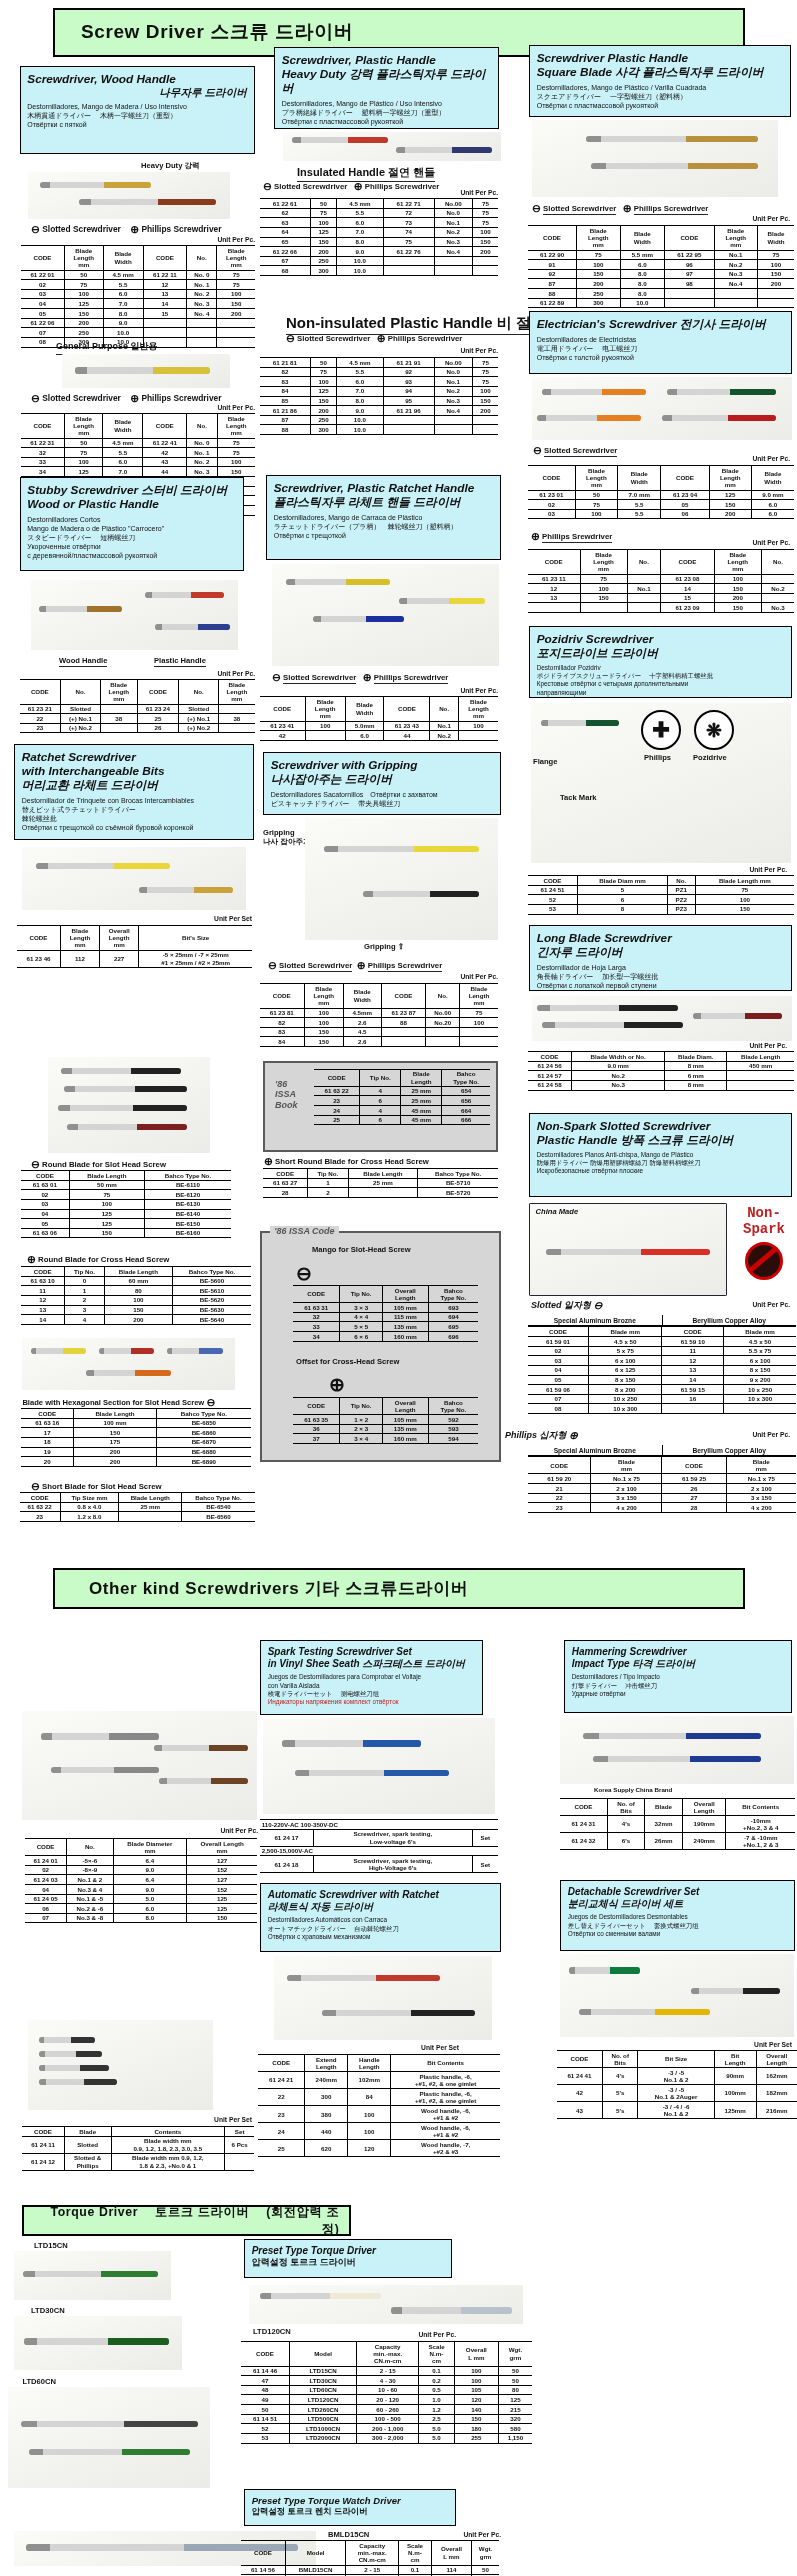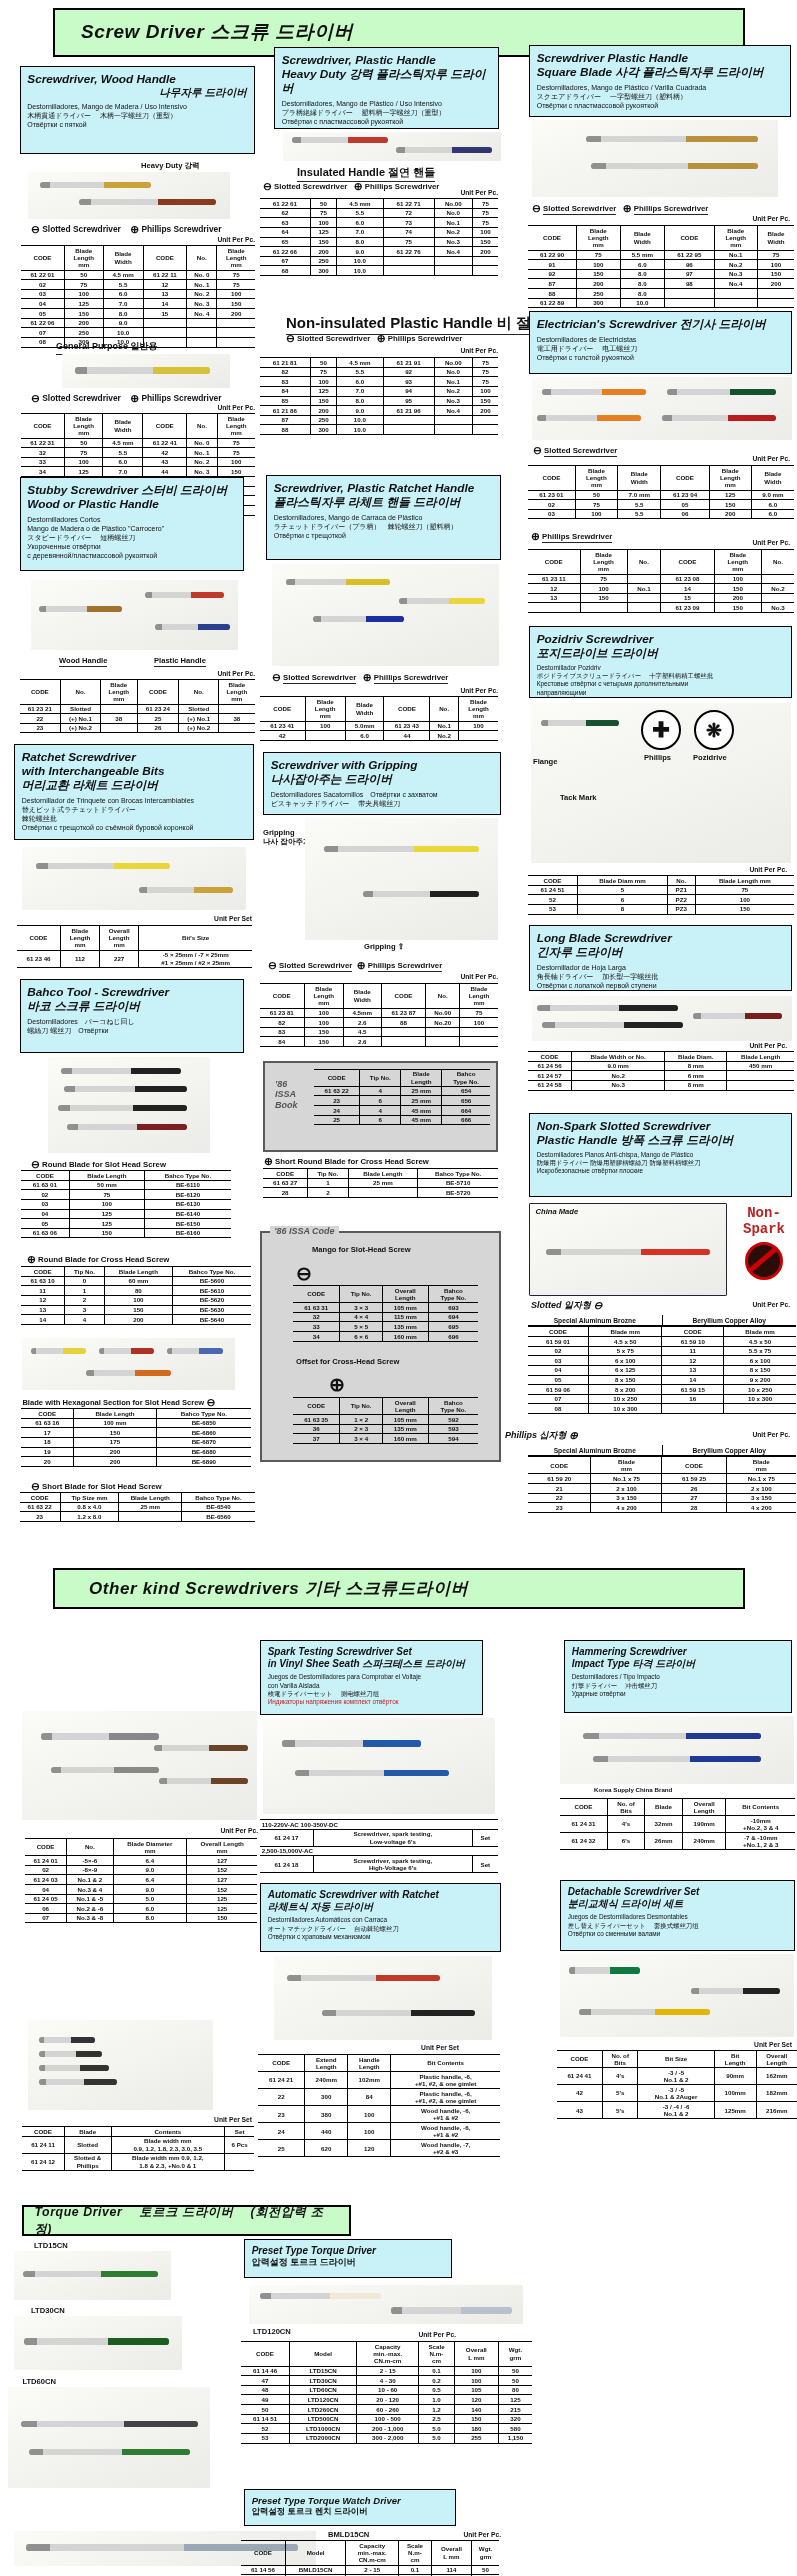--- a/index.html
+++ b/index.html
@@ -1,19 +1,19 @@
 <!DOCTYPE html>
 <html style="font-size:9px"><head>
 <meta charset="utf-8">
 <style>
   html,body{margin:0;padding:0;background:#e8e8e8;font-family:"Liberation Sans",sans-serif;}
   #page{position:relative;width:797px;height:2576px;background:#ffffff;color:#111;margin:0 auto;overflow:hidden;}
   .abs{position:absolute;}
   .ghdr{background:#c9fbc9;border:2.2px double #000;box-sizing:border-box;display:flex;align-items:center;}
-  .ghdr .t{font-size:19px;font-weight:bold;font-style:italic;padding:5.6px 26px;letter-spacing:0.6px;}
+  .ghdr .t{font-size:19px;font-weight:bold;padding:5.6px 26px;letter-spacing:0.6px;text-align:right;}
   .cyan{background:#c9f1f8;border:1.7px solid #000;box-sizing:border-box;padding:4.5px 6.7px;}
   .cyan .t{font-size:11.8px;font-weight:bold;font-style:italic;line-height:1.2;}
   .cyan .desc{font-size:7px;line-height:1.3;margin-top:3.9px;font-weight:normal;}
   .sub{font-size:8.4px;font-weight:bold;white-space:nowrap;}
   .sub .ul{border-bottom:1.7px solid #223;padding-bottom:0.6px;}
   .icn{font-size:10.6px;font-weight:bold;vertical-align:-1.1px;}
   .unit{font-size:6.7px;font-weight:bold;text-align:right;}
   .lbl{font-size:7.6px;font-weight:bold;}
   .ul2{border-bottom:1.7px solid #223;padding-bottom:0.6px;}
   table{border-collapse:collapse;width:100%;font-size:6.2px;font-weight:bold;border-top:1.1px solid #000;border-bottom:1.1px solid #000;}
@@ -318,27 +318,20 @@
           <tr>
             <td>61 23 46</td>
             <td>112</td>
             <td>227</td>
             <td>-5 × 25mm / -7 × 25mm<br>#1 × 25mm / #2 × 25mm</td>
           </tr>
         </tbody>
       </table>
  </div>
 
- <div class="abs cyan" style="left:19.6px;top:979px;width:224px;height:74px">
-   <div class="t">Bahco Tool -  Screwdriver<br>바코 스크류 드라이버</div>
-   <div class="desc">
-     <div>Destornilladores　バーコねじ回し</div>
-        <div>螺絲刀 螺丝刀　Отвёртки</div>
-   </div>
- </div>
  <div class="abs photo" style="left:48px;top:1057px;width:162px;height:96px">
    <i class="sd" style="--c:#222;left:8%;top:11.2px;width:74%"></i>
       <i class="sd" style="--c:#222;left:10%;top:29px;width:76%"></i>
       <i class="sd" style="--c:#222;left:6%;top:48px;width:80%"></i>
       <i class="sd" style="--c:#7b1f1f;left:12%;top:67px;width:74%"></i>
  </div>
  <div class="abs sub" style="left:31px;top:1158px;font-size:7.8px">
    <span class="icn">⊖</span> <span>Round Blade for Slot Head Screw</span>
  </div>
  <div class="abs" style="left:21px;top:1170px;width:210px">

